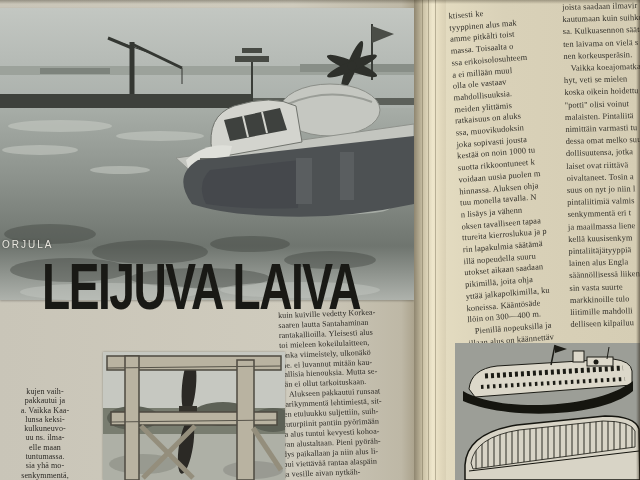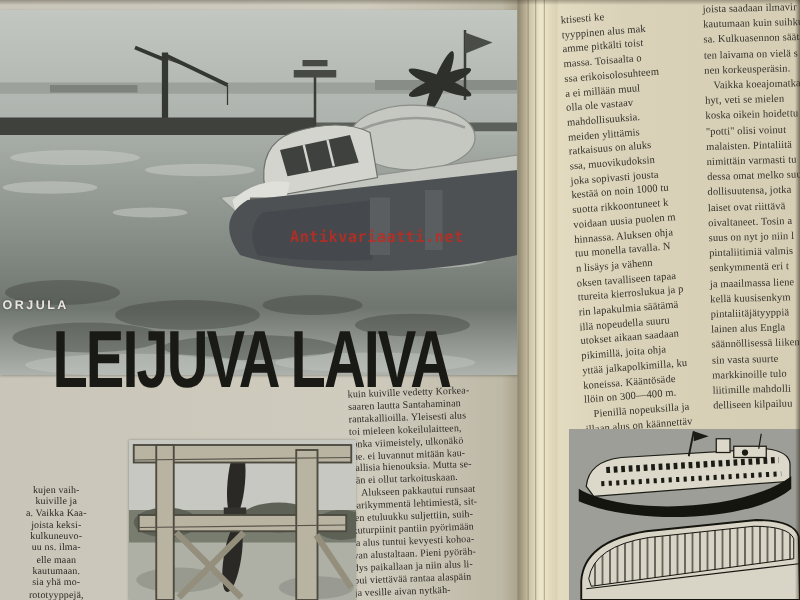--- a/index.html
+++ b/index.html
@@ -5,21 +5,21 @@
   html,body{margin:0;padding:0;background:#3a352c;}
   .spread{position:relative;width:640px;height:480px;overflow:hidden;
           background:#6b6353;font-family:"Liberation Serif",serif;color:#2b2925;}
   
   .left-page{position:absolute;left:0;top:0;width:418px;height:480px;
              background:linear-gradient(90deg,#c9c5b8 0%,#cfcbbd 70%,#beb8a6 96%,#a69d86 100%);}
   .photo{position:absolute;left:0;top:8px;width:414px;height:292px;overflow:hidden;
          box-shadow:0 1px 2px rgba(0,0,0,.25);}
   .photo svg{display:block;}
   .photo-label{position:absolute;left:2px;top:239px;z-index:5;
-               font-family:"Liberation Sans",sans-serif;font-weight:bold;font-size:10px;
+               font-family:"Liberation Sans",sans-serif;font-weight:normal;font-size:10px;
                letter-spacing:2px;color:#e9e7df;text-shadow:0 0 2px rgba(40,40,40,.6);}
   .watermark{position:absolute;left:232px;top:182px;z-index:5;
              font-family:"DejaVu Sans Mono",monospace;font-weight:bold;font-size:12px;
              letter-spacing:.5px;color:rgba(198,42,30,.82);transform:scaleY(1.05);}
   .headline{position:absolute;left:42px;top:250px;z-index:6;white-space:nowrap;
             font-family:"Liberation Sans",sans-serif;font-weight:bold;font-size:60px;
             letter-spacing:-2px;color:#191915;transform:scaleX(.77) scaleY(1.08);
             transform-origin:left top;}
   .col{position:absolute;font-size:8px;line-height:9.6px;letter-spacing:.1px;}
   .col-left{left:0;top:351px;width:90px;text-align:center;line-height:9.3px;margin-top:36px;}
@@ -136,35 +136,34 @@
           <ellipse cx="330" cy="252" rx="46" ry="9"></ellipse>
             <ellipse cx="200" cy="270" rx="70" ry="10"></ellipse>
         </g>
         <g fill="#c2c6c0" opacity=".5">
           <ellipse cx="110" cy="284" rx="90" ry="9"></ellipse>
             <ellipse cx="300" cy="282" rx="80" ry="8"></ellipse>
         </g>
       </svg>
     </div>
 
-    <div class="watermark">Antikvariaatti.net</div>
     <div class="photo-label">ORJULA</div>
     <div class="headline">LEIJUVA LAIVA</div>
 
     <div class="col col-left">
         <div class="tline">kujen vaih-</div>
-        <div class="tline">kuiville ja</div>
+        <div class="tline">pakkautui ja</div>
         <div class="tline">a. Vaikka Kaa-</div>
-        <div class="tline">joista keksi-</div>
+        <div class="tline">lunsa keksi-</div>
         <div class="tline">kulkuneuvo-</div>
         <div class="tline">uu ns. ilma-</div>
         <div class="tline">elle maan</div>
-        <div class="tline">kautumaan.</div>
+        <div class="tline">tuntumassa.</div>
         <div class="tline">sia yhä mo-</div>
-        <div class="tline">rototyyppejä,</div>
+        <div class="tline">senkymmentä,</div>
         <div class="tline">kuiville</div>
         <div class="tline">n — valitet-</div>
         <div class="tline">elle itselleen.</div>
         <div class="tline">parikymmentä</div>
       </div>
     <div class="col col-mid">
         <div class="tline">kuin kuiville vedetty Korkea-</div>
         <div class="tline">saaren lautta Santahaminan</div>
         <div class="tline">rantakallioilla. Yleisesti alus</div>
         <div class="tline">toi mieleen kokeilulaitteen,</div>

